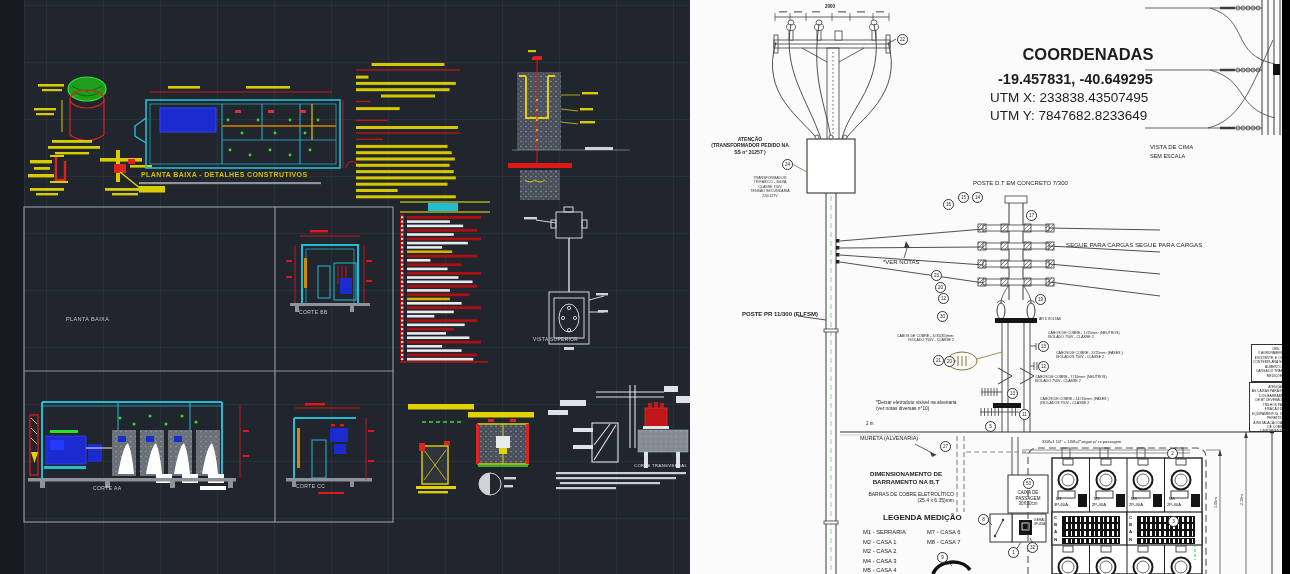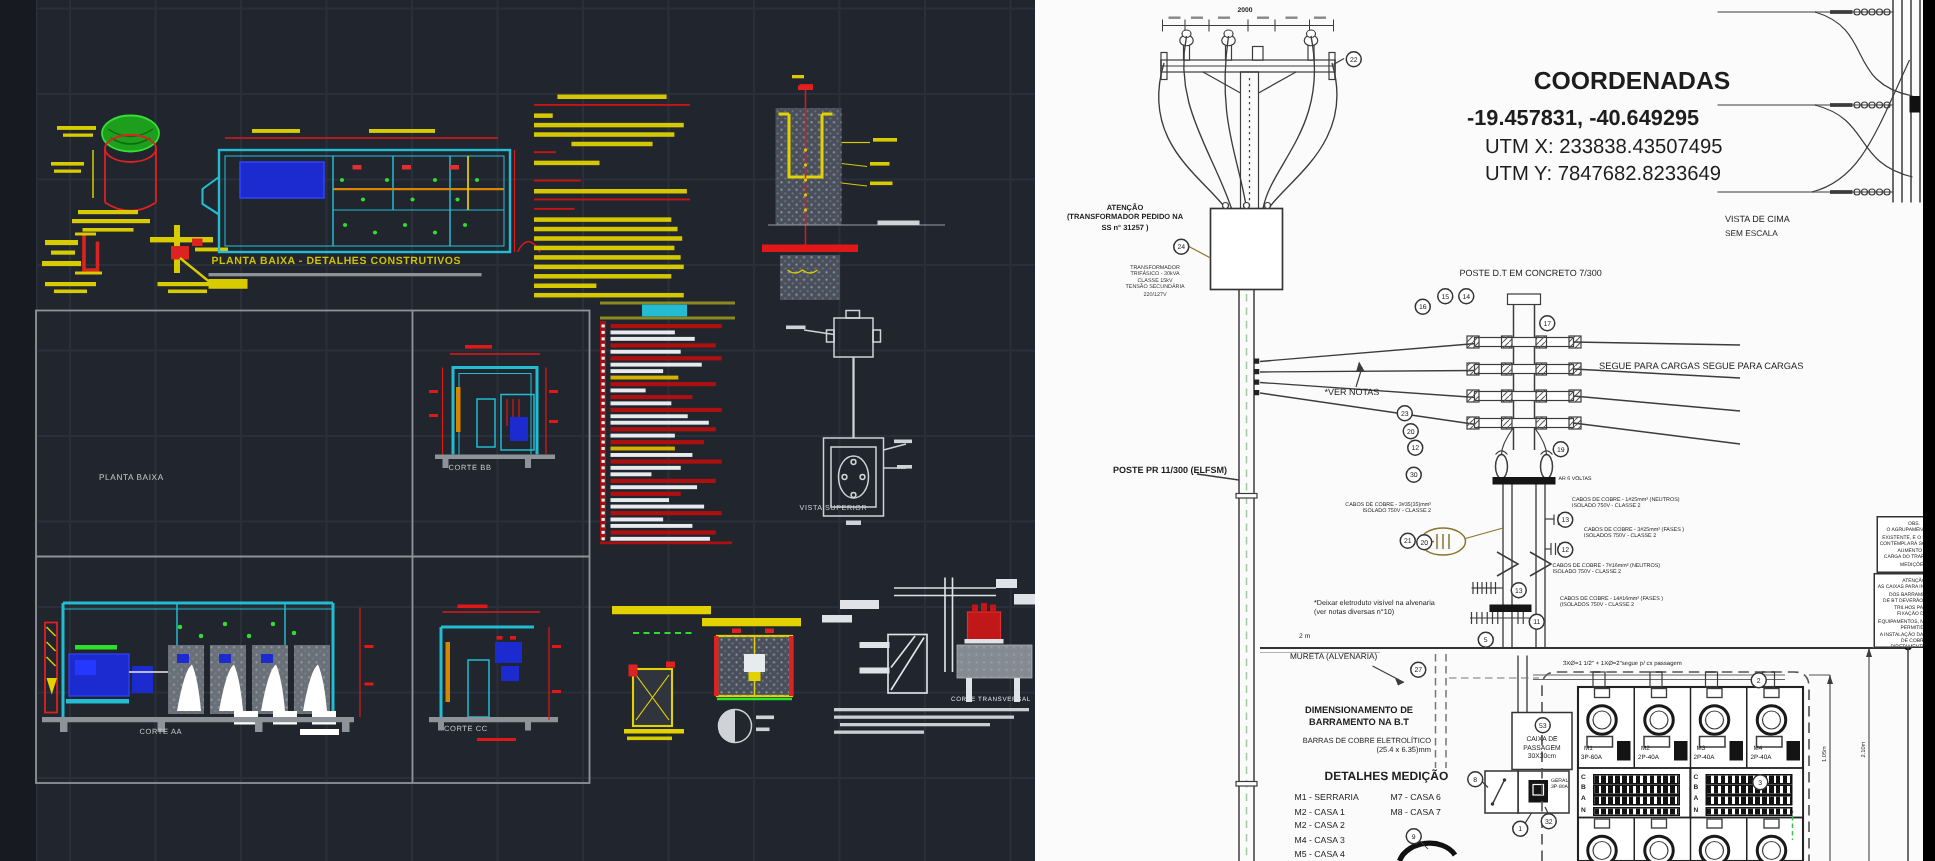--- a/index.html
+++ b/index.html
@@ -764,21 +764,21 @@
           <circle cx="597" cy="14" r="4.5"></circle>
             <circle cx="597" cy="47" r="4.5"></circle>
             <circle cx="597" cy="83" r="4.5"></circle>
             <circle cx="597" cy="118" r="4.5"></circle>
         </g>
       </g>
     </svg>
 
     <div class="lbl b" style="left:135px;top:4px;font-size:4.5px;">2000</div>
     <div class="lbl b ctr" style="left:298px;top:44px;width:200px;font-size:16.5px;">COORDENADAS</div>
-    <div class="lbl b" style="left:288px;top:70px;font-size:14.5px;">-19.457831, -40.649295</div>
+    <div class="lbl b" style="left:308px;top:70px;font-size:14.5px;">-19.457831, -40.649295</div>
     <div class="lbl" style="left:300px;top:90px;font-size:13.5px;">UTM X: 233838.43507495</div>
     <div class="lbl" style="left:300px;top:108px;font-size:13.5px;">UTM Y: 7847682.8233649</div>
     <div class="lbl b ctr" style="left:8px;top:136px;width:104px;font-size:5px;">ATENÇÃO
 (TRANSFORMADOR PEDIDO  NA
 SS n° 31257 )</div>
     <div class="lbl ctr" style="left:50px;top:176px;width:60px;font-size:3.6px;color:#333;">TRANSFORMADOR
 TRIFÁSICO - 30kVA
 CLASSE 15kV
 TENSÃO SECUNDÁRIA
 220/127V</div>
@@ -798,21 +798,21 @@
     <div class="lbl" style="left:350px;top:397px;font-size:3.6px;">CABOS DE COBRE - 14#16mm² (FASES )
 (ISOLADOS 750V - CLASSE 2</div>
     <div class="lbl" style="left:186px;top:400px;width:90px;font-size:4.8px;">*Deixar eletroduto visível na alvenaria
 (ver notas diversas n°10)</div>
     <div class="lbl" style="left:176px;top:421px;font-size:4.5px;">2 m</div>
     <div class="lbl" style="left:170px;top:435px;font-size:5.5px;">MURETA (ALVENARIA)</div>
     <div class="lbl b ctr" style="left:168px;top:470px;width:96px;font-size:6.2px;">DIMENSIONAMENTO DE
 BARRAMENTO NA B.T</div>
     <div class="lbl rgt" style="left:150px;top:491px;width:114px;font-size:5px;">BARRAS DE COBRE ELETROLÍTICO
 (25.4 x 6.35)mm</div>
-    <div class="lbl b" style="left:193px;top:513px;font-size:8px;">DETALHES MEDIÇÃO</div>
+    <div class="lbl b" style="left:193px;top:513px;font-size:8px;">LEGENDA MEDIÇÃO</div>
     <div id="legend-col1" style="position:absolute;left:173px;top:529px;">
         <div class="legend-item">M1 - SERRARIA</div>
         <div class="legend-item">M2 - CASA 1</div>
         <div class="legend-item">M2 - CASA 2</div>
         <div class="legend-item">M4 - CASA 3</div>
         <div class="legend-item">M5 - CASA 4</div>
       </div>
     <div id="legend-col2" style="position:absolute;left:237px;top:529px;">
         <div class="legend-item">M7 - CASA 6</div>
         <div class="legend-item">M8 - CASA 7</div>

